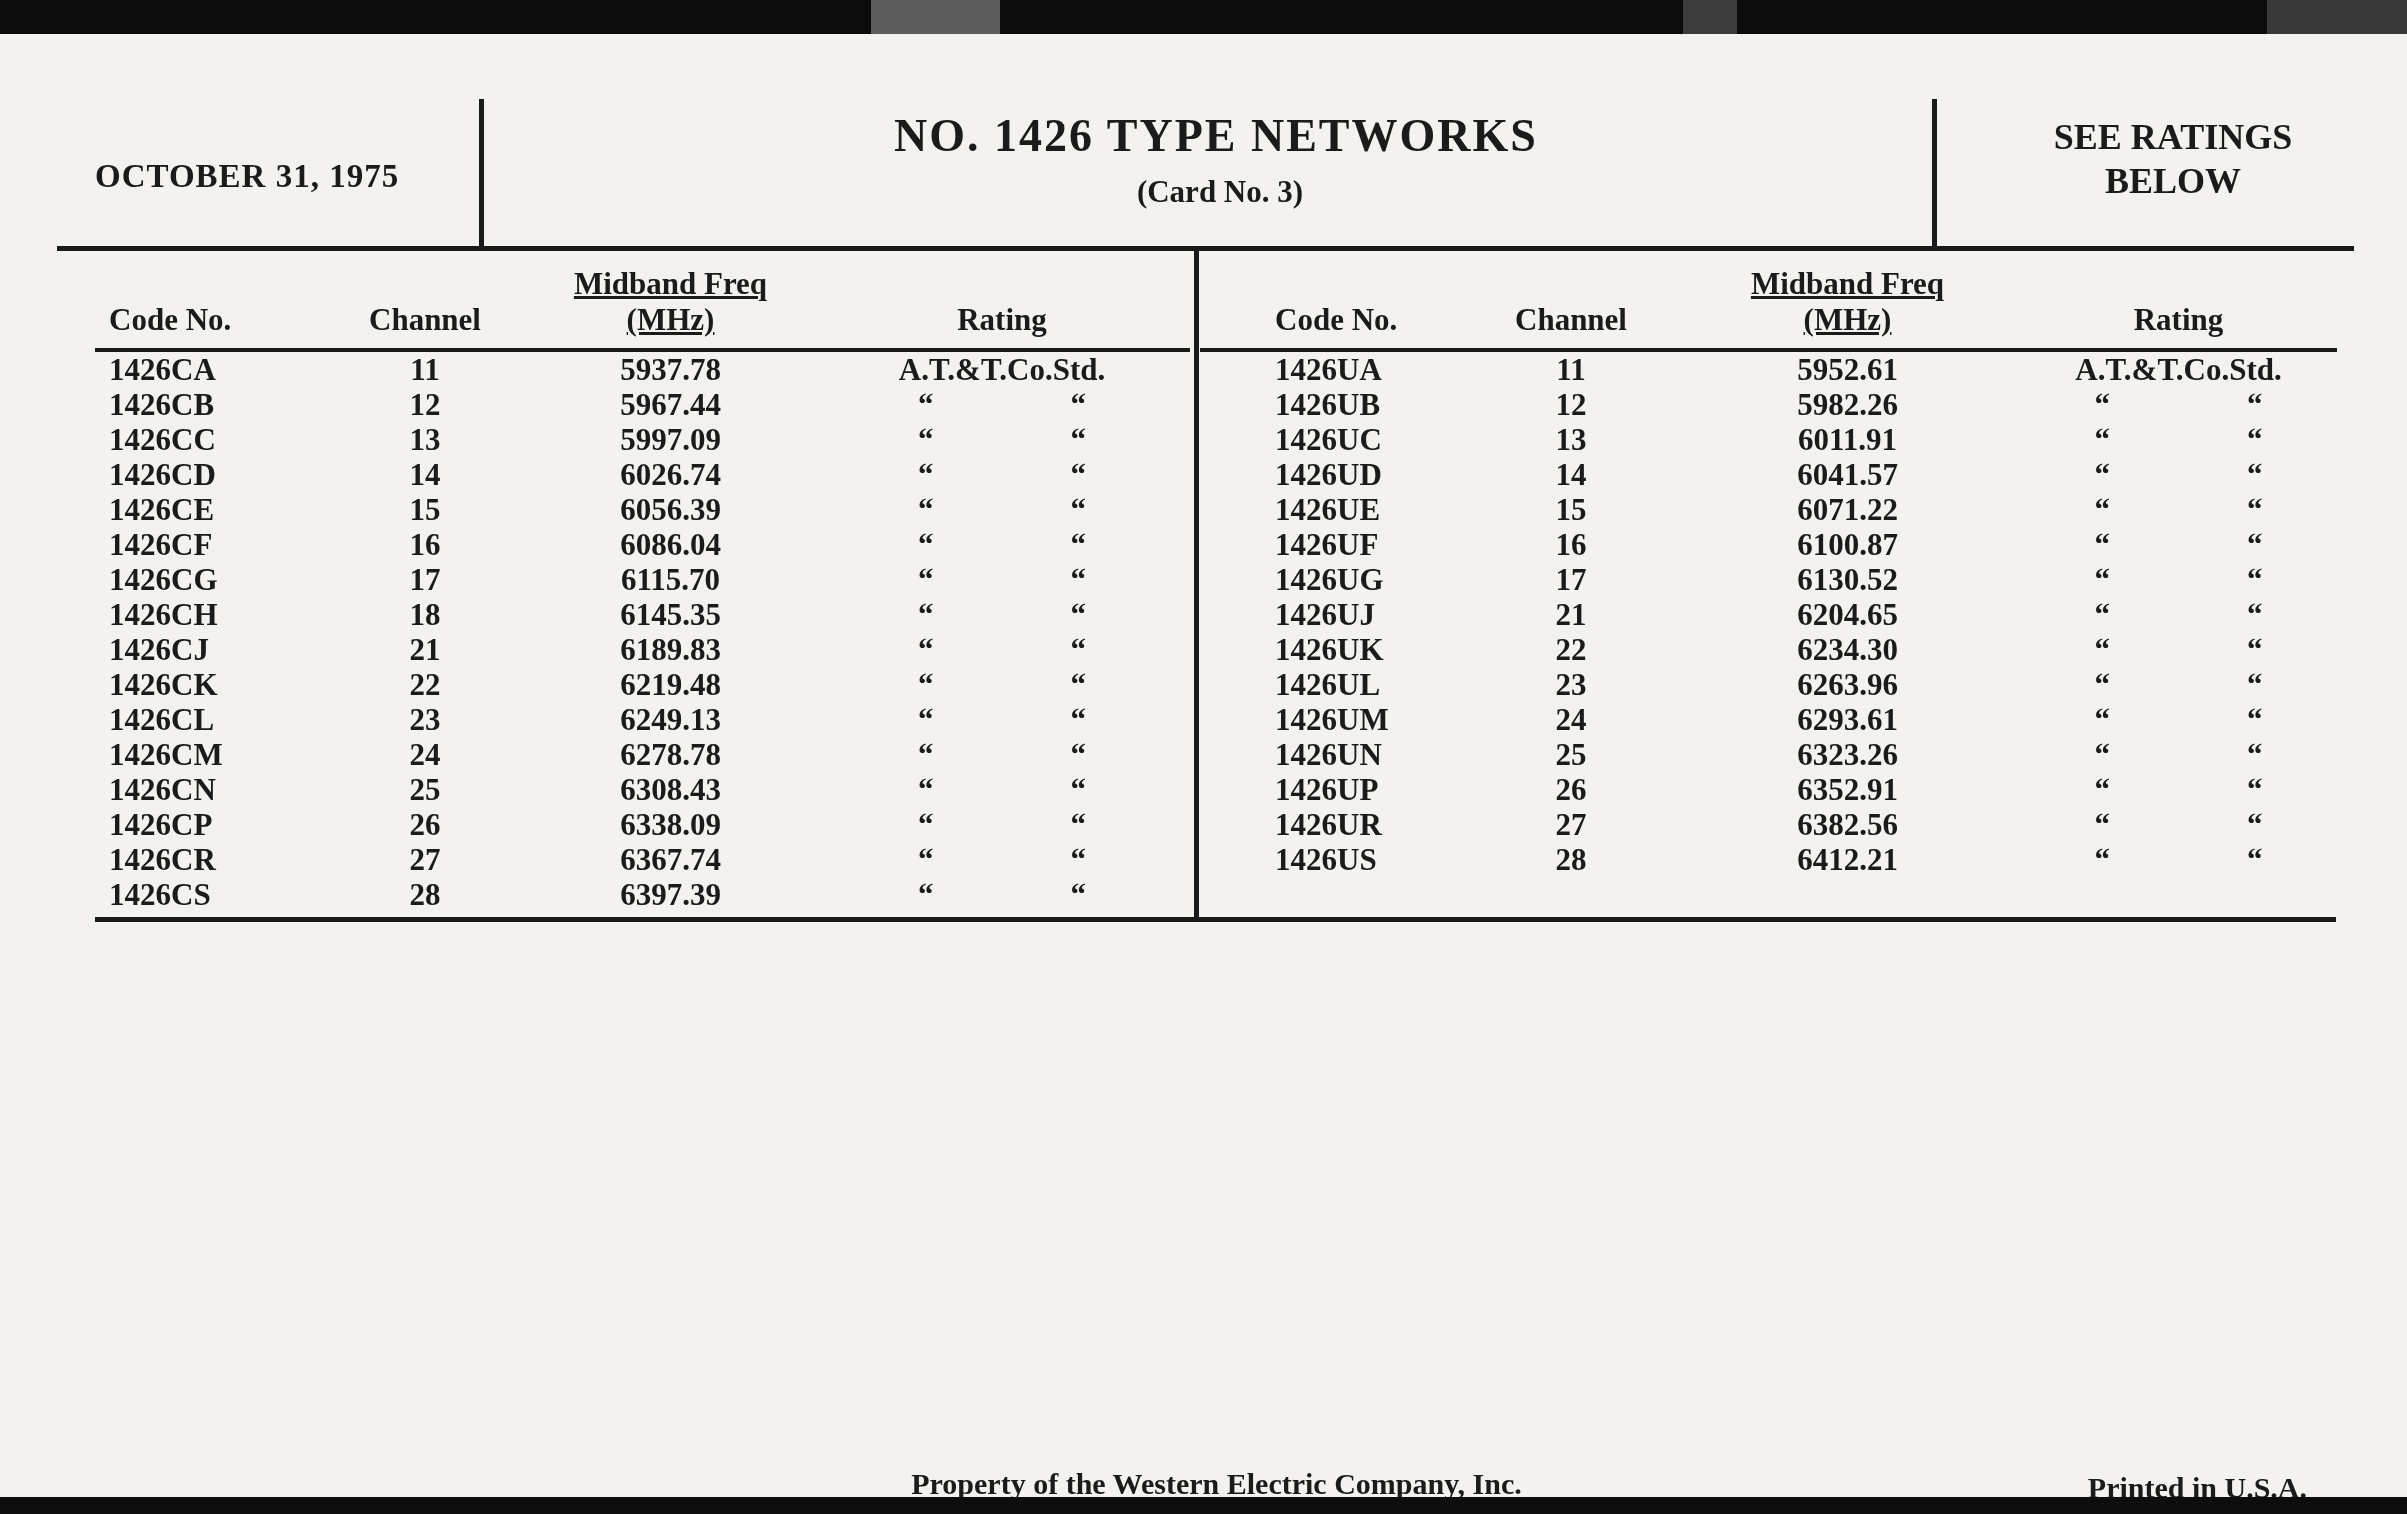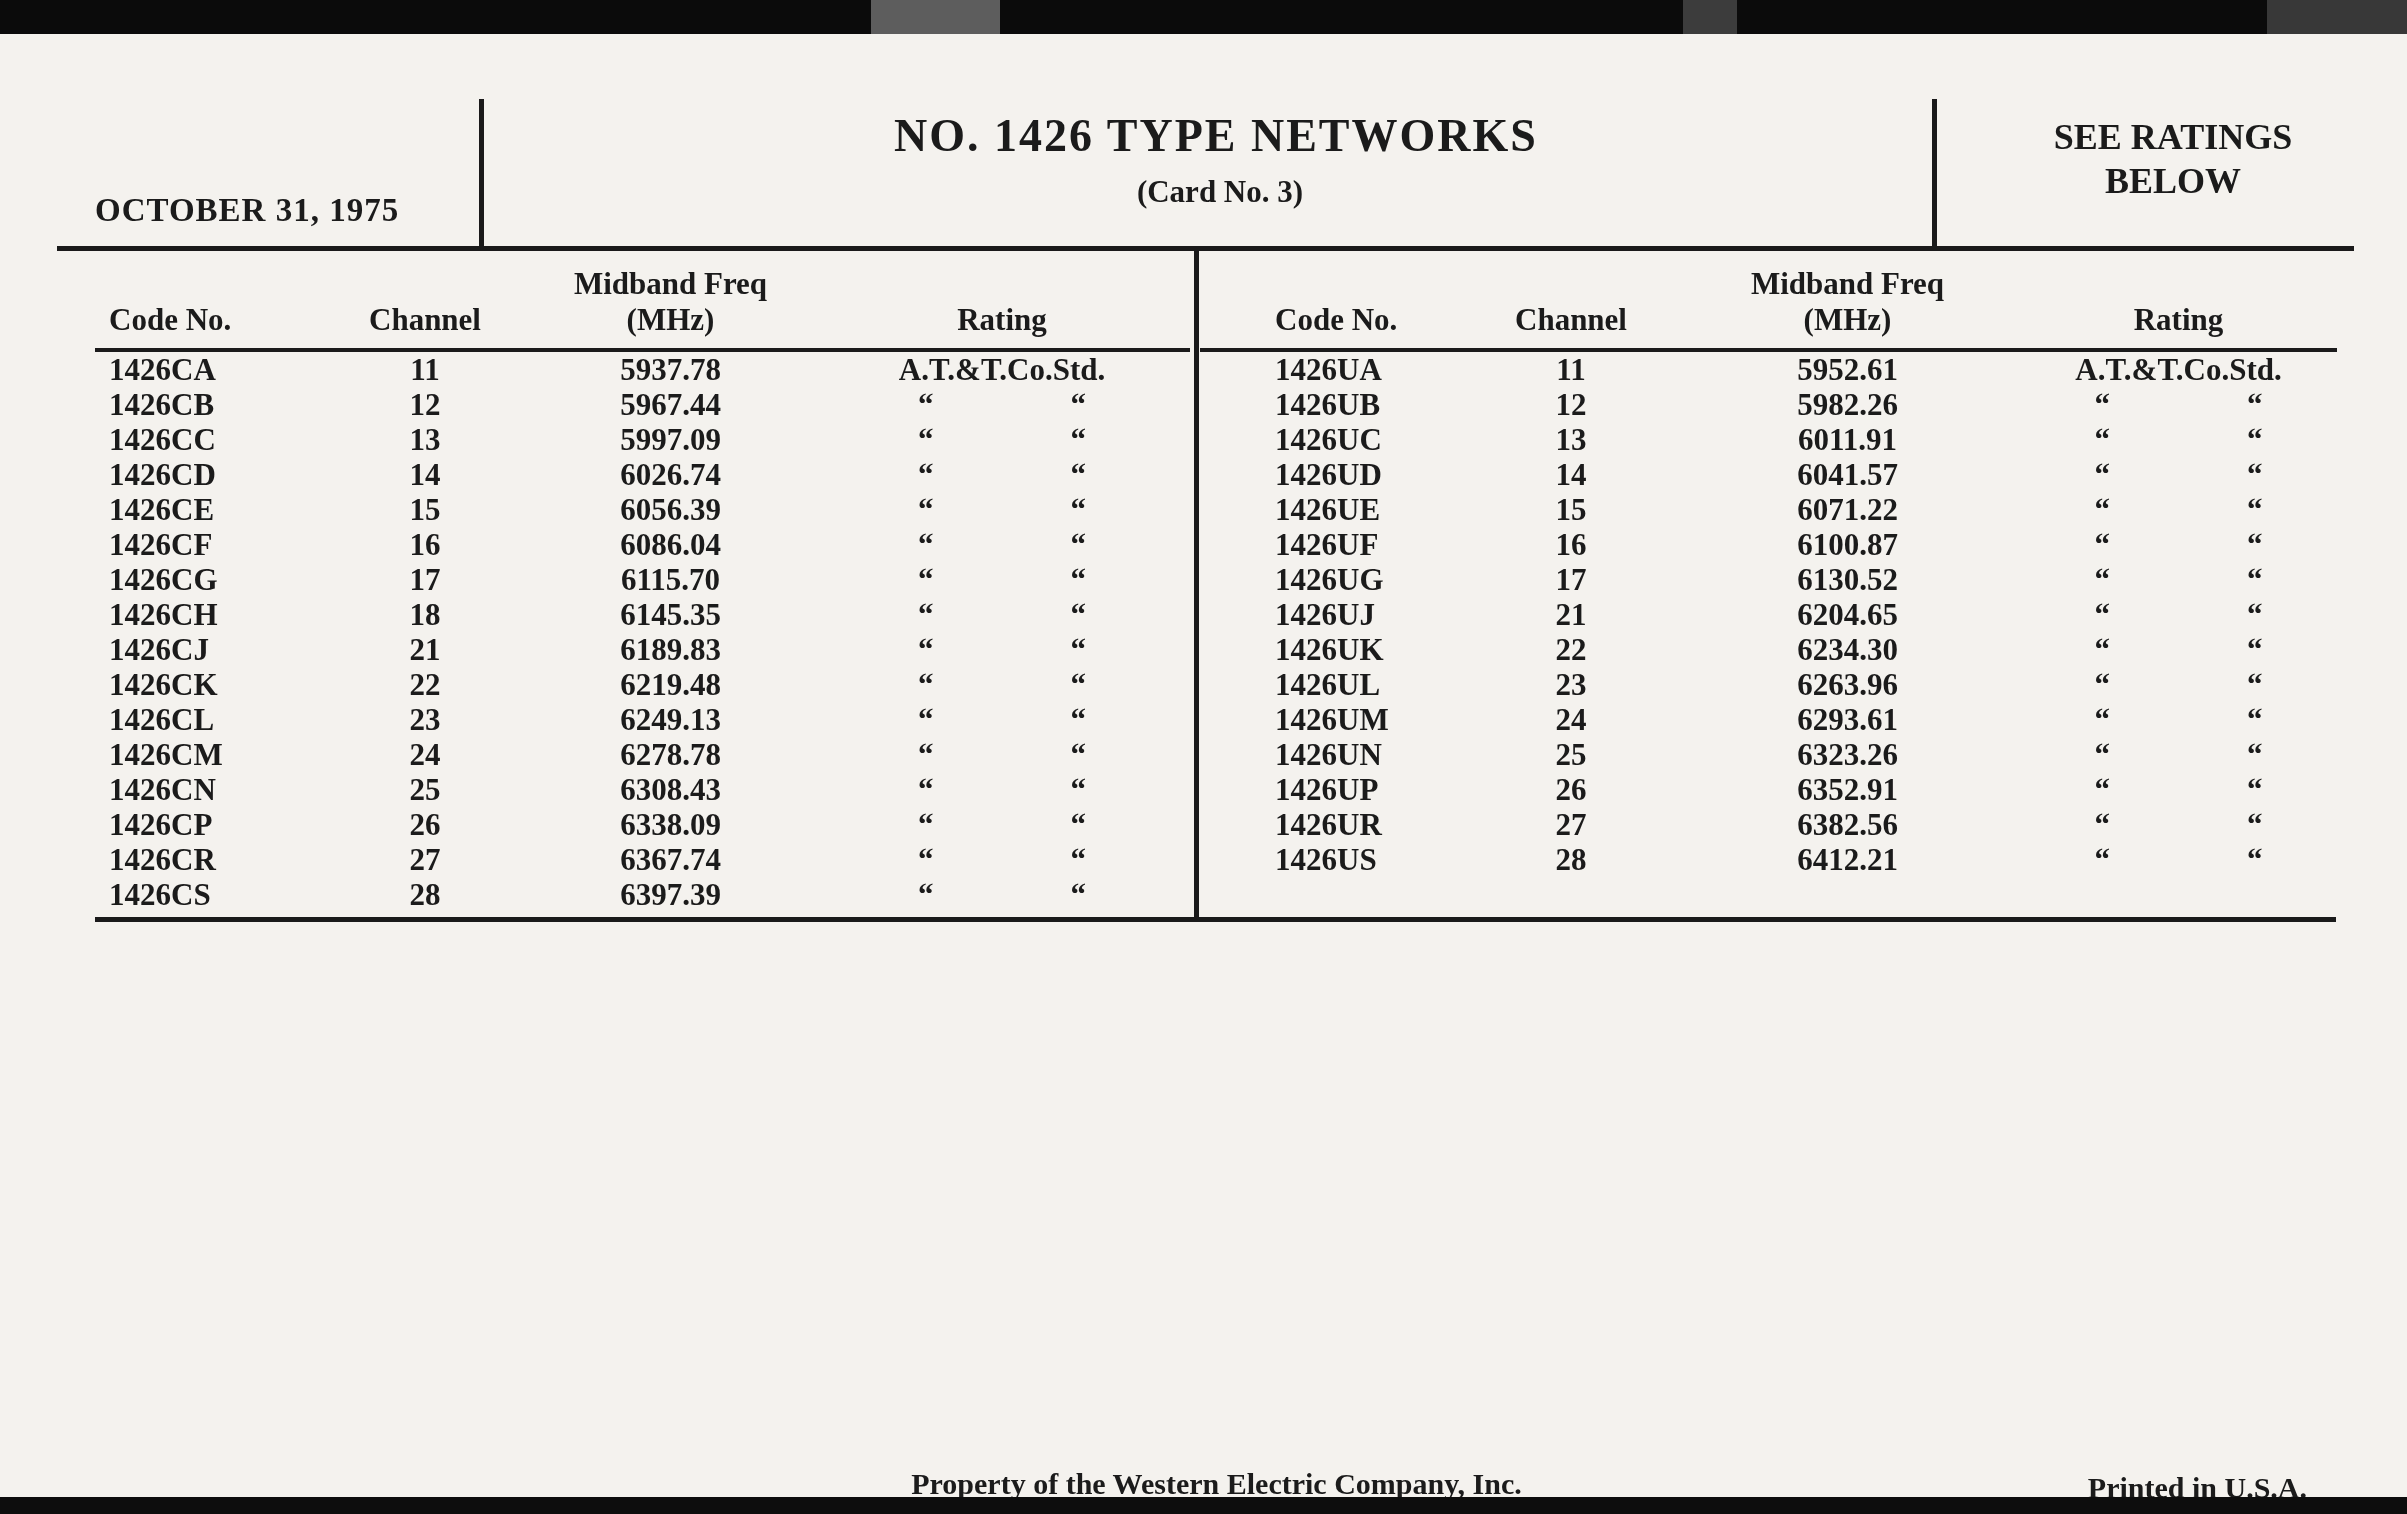--- a/index.html
+++ b/index.html
@@ -11,39 +11,39 @@
     color:#1b1b1b; overflow:hidden;
   }
   
   .scan-bar-top { position:absolute; top:0; left:0; width:2408px; height:34px; background:#0b0b0b; z-index:6; }
   .scan-patch-a { position:absolute; top:0; left:871px; width:129px; height:34px; background:#5d5d5d; }
   .scan-patch-b { position:absolute; top:0; left:1683px; width:54px; height:34px; background:#3c3c3c; }
   .scan-patch-c { position:absolute; top:0; left:2267px; width:141px; height:34px; background:#383838; }
   .scan-bar-bottom { position:absolute; top:1497px; left:0; width:2408px; height:18px; background:#0d0d0d; z-index:6; }
 
   
-  .hdr-date { position:absolute; left:95px; top:158px; font-size:33px; font-weight:700; letter-spacing:1px;margin-top:34px; }
+  .hdr-date { position:absolute; left:95px; top:158px; font-size:33px; font-weight:700; letter-spacing:1px; }
   .hdr-title { position:absolute; left:0; top:109px; width:2408px; text-align:center; font-size:46px; font-weight:700; letter-spacing:2px;margin-left:12px; }
   .hdr-subtitle { position:absolute; left:0; top:174px; width:2408px; text-align:center; font-size:31px; font-weight:700;margin-left:16px; }
   .hdr-ratings { position:absolute; left:1980px; top:115px; width:386px; text-align:center; font-size:36px; font-weight:700; line-height:44px; }
   .vdiv { position:absolute; top:99px; height:147px; width:5px; background:#1a1a1a; }
   .vdiv-left { left:479px; }
   .vdiv-right { left:1932px; }
   .top-rule { position:absolute; top:246px; left:57px; width:2297px; height:5px; background:#1a1a1a; }
   .center-divider { position:absolute; top:246px; left:1194px; width:5px; height:675px; background:#1a1a1a; }
   .bottom-rule { position:absolute; top:917px; left:95px; width:2241px; height:5px; background:#1a1a1a; }
 
   
   .table-half { position:absolute; top:249px; }
   .table-left { left:95px; width:1095px; }
   .table-right { left:1200px; width:1137px; }
   table { width:100%; border-collapse:collapse; table-layout:fixed; }
   thead th { vertical-align:bottom; font-size:31px; font-weight:700; padding-bottom:10px; height:101px;
              border-bottom:4px solid #1b1b1b; text-align:center; white-space:nowrap; }
-  thead th .two-line { line-height:36px; }
+  thead th .two-line { line-height:36px;text-decoration:underline; }
   tbody td { height:35px; line-height:35px; font-size:31px; font-weight:700; text-align:center; white-space:nowrap; }
   .col-code { text-align:left; }
   .table-left .col-code { padding-left:14px; }
   .table-right .col-code { padding-left:75px; }
   .ditto { display:inline-flex; width:168px; justify-content:space-between; }
 
   
   .footer-center { position:absolute; left:0; top:1467px; width:2408px; text-align:center; font-size:30px; font-weight:700; z-index:4;padding-left:25px; }
   .footer-right { position:absolute; top:1471px; right:101px; font-size:30px; font-weight:700; z-index:4; }
 </style>

